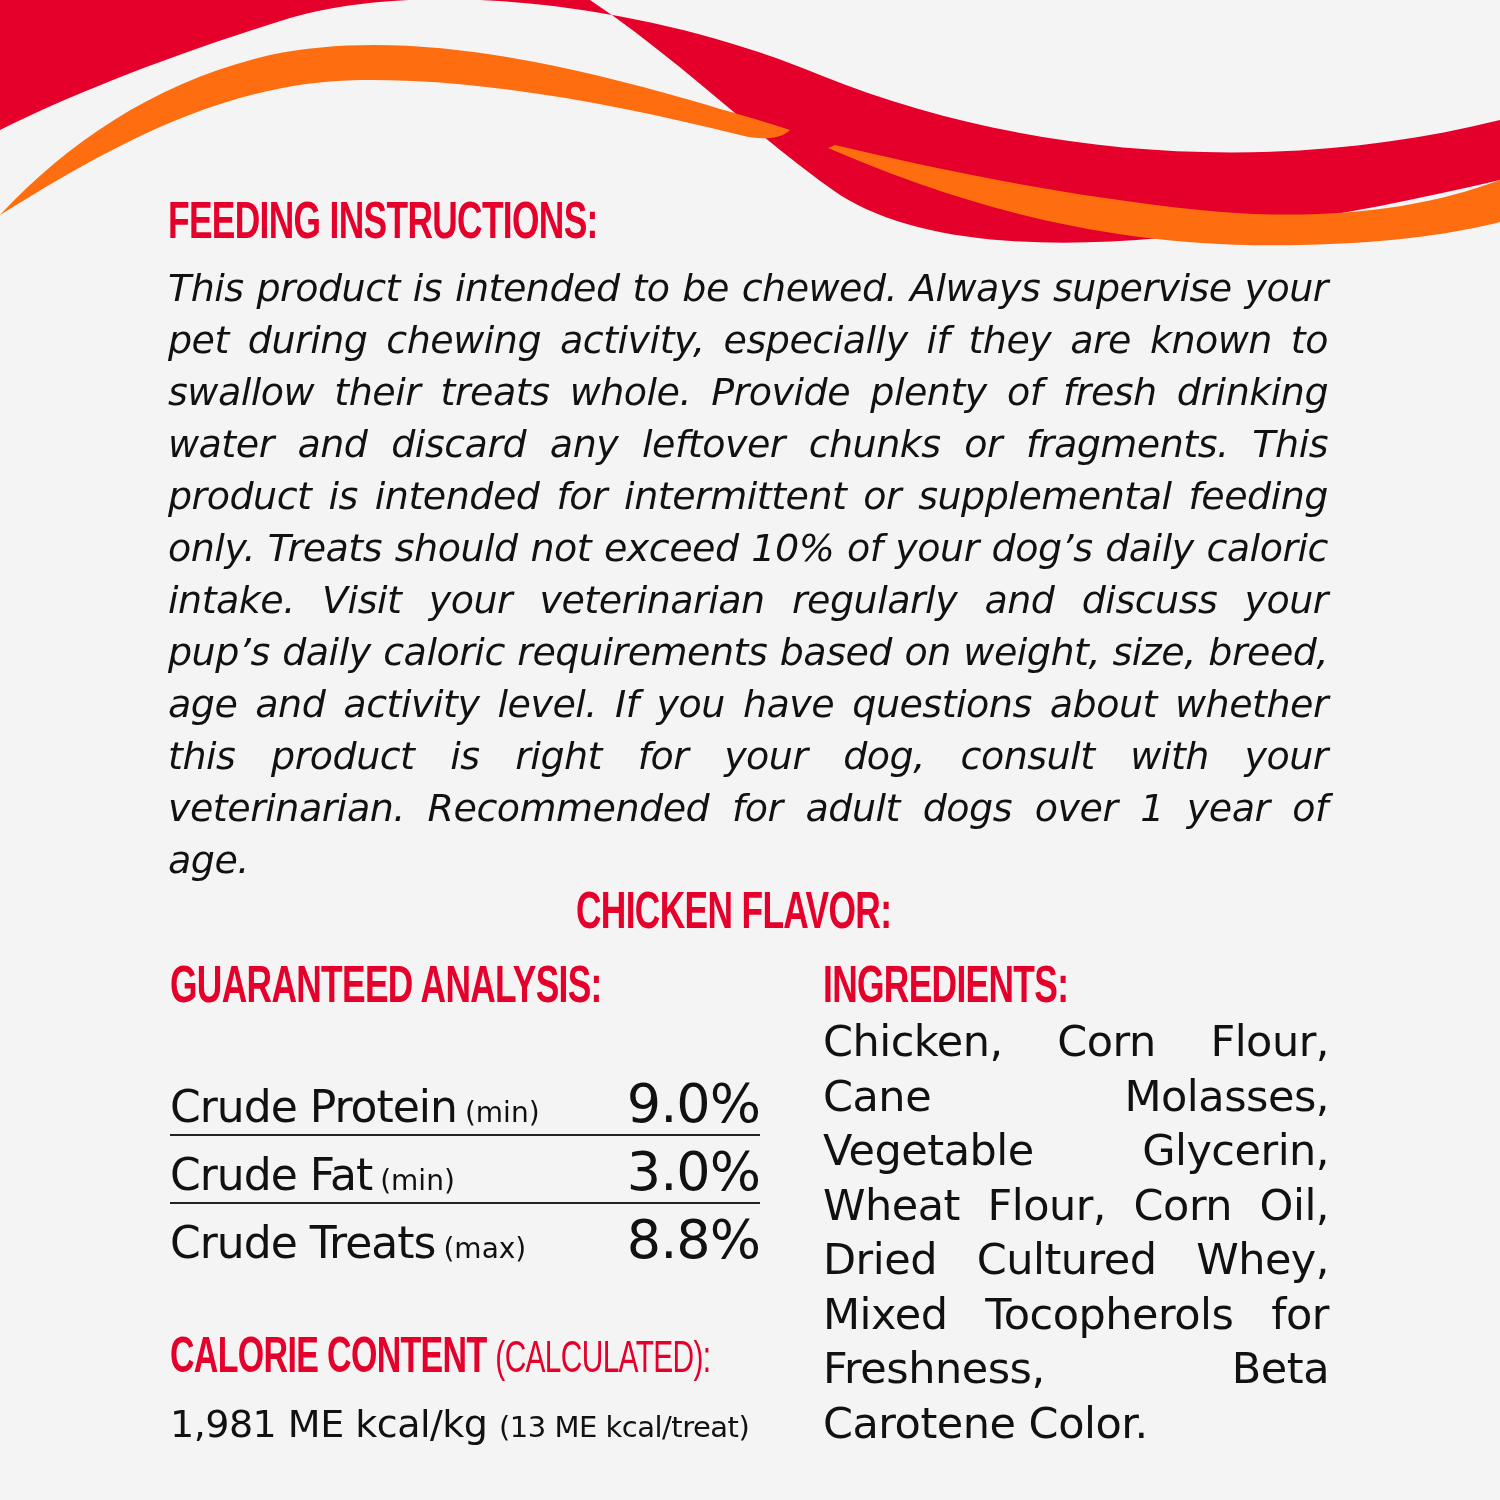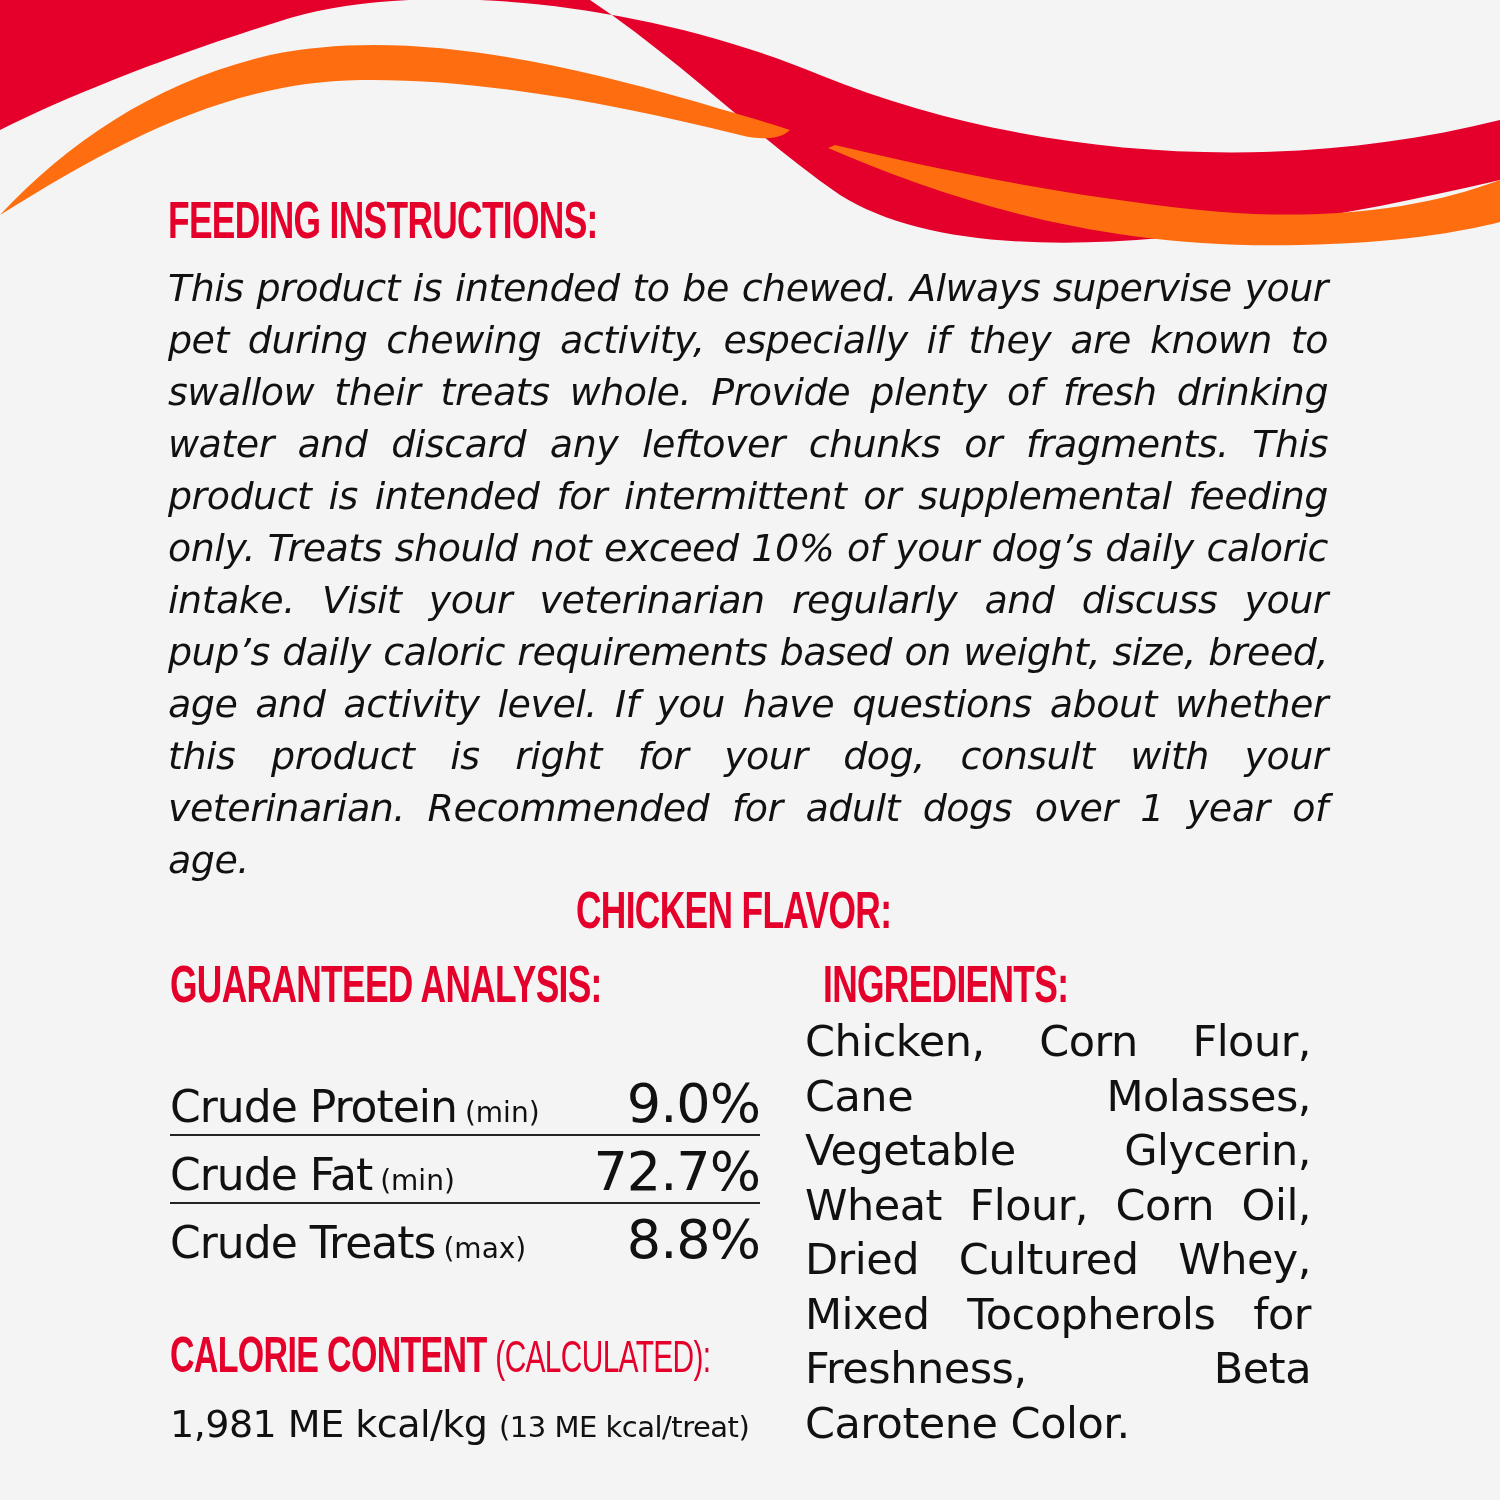--- a/index.html
+++ b/index.html
@@ -36,21 +36,21 @@
   .ga-name { font-size: 44px; letter-spacing: -1px; }
   .ga-qual { font-size: 28px; margin-left: 8px; }
   .ga-val { font-size: 54px; letter-spacing: -1px; }
 
   .cal-title { left: 170px; top: 1326px; font-size: 50px; transform: scaleX(0.68); white-space: nowrap; }
   .cal-title .sub { font-weight: normal; font-size: 44px; }
   .cal-body { position: absolute; left: 170px; top: 1402px; font-size: 38px; letter-spacing: -0.5px; white-space: nowrap; }
   .cal-body .small { font-size: 29px; text-align: center; }
 
   .ing-body {
-    position: absolute; left: 805px; top: 1014px; width: 506px; margin: 0;
+    position: absolute; left: 823px; top: 1014px; width: 506px; margin: 0;
     font-size: 43px; line-height: 54.5px; text-align: justify; letter-spacing: -0.5px;
   }
 </style>
 </head>
 <body>
 
 <svg class="waves" viewBox="0 0 1500 260" xmlns="http://www.w3.org/2000/svg">
   <path fill="#e4002b" d="M0,0 L590,0 C680,60 760,140 840,195 C960,270 1200,250 1500,180 L1500,120 C1280,175 1030,160 820,75 C640,0 420,-20 290,18 C170,55 70,95 0,130 Z"></path>
   <path fill="#fe6d10" d="M0,215 C70,140 160,80 270,55 C400,28 550,60 690,100 C730,112 760,120 790,130 C780,140 760,140 740,135 C620,105 480,78 360,80 C230,82 120,140 0,215 Z"></path>
   <path fill="#fe6d10" d="M828,148 C950,200 1100,250 1300,245 C1400,243 1460,232 1500,222 L1500,180 C1420,210 1320,222 1200,210 C1060,195 940,170 835,145 Z"></path>
@@ -67,21 +67,21 @@
   <div class="ga-row">
     <span>
       <span class="ga-name">Crude Protein</span><span class="ga-qual">(min)</span>
     </span>
     <span class="ga-val">9.0%</span>
   </div>
   <div class="ga-row">
     <span>
       <span class="ga-name">Crude Fat</span><span class="ga-qual">(min)</span>
     </span>
-    <span class="ga-val">72.7%</span>
+    <span class="ga-val">3.0%</span>
   </div>
   <div class="ga-row">
     <span>
       <span class="ga-name">Crude Treats</span><span class="ga-qual">(max)</span>
     </span>
     <span class="ga-val">8.8%</span>
   </div>
 </div>
 
 <h2 class="heading cal-title" style="color: rgb(228, 0, 43);">

